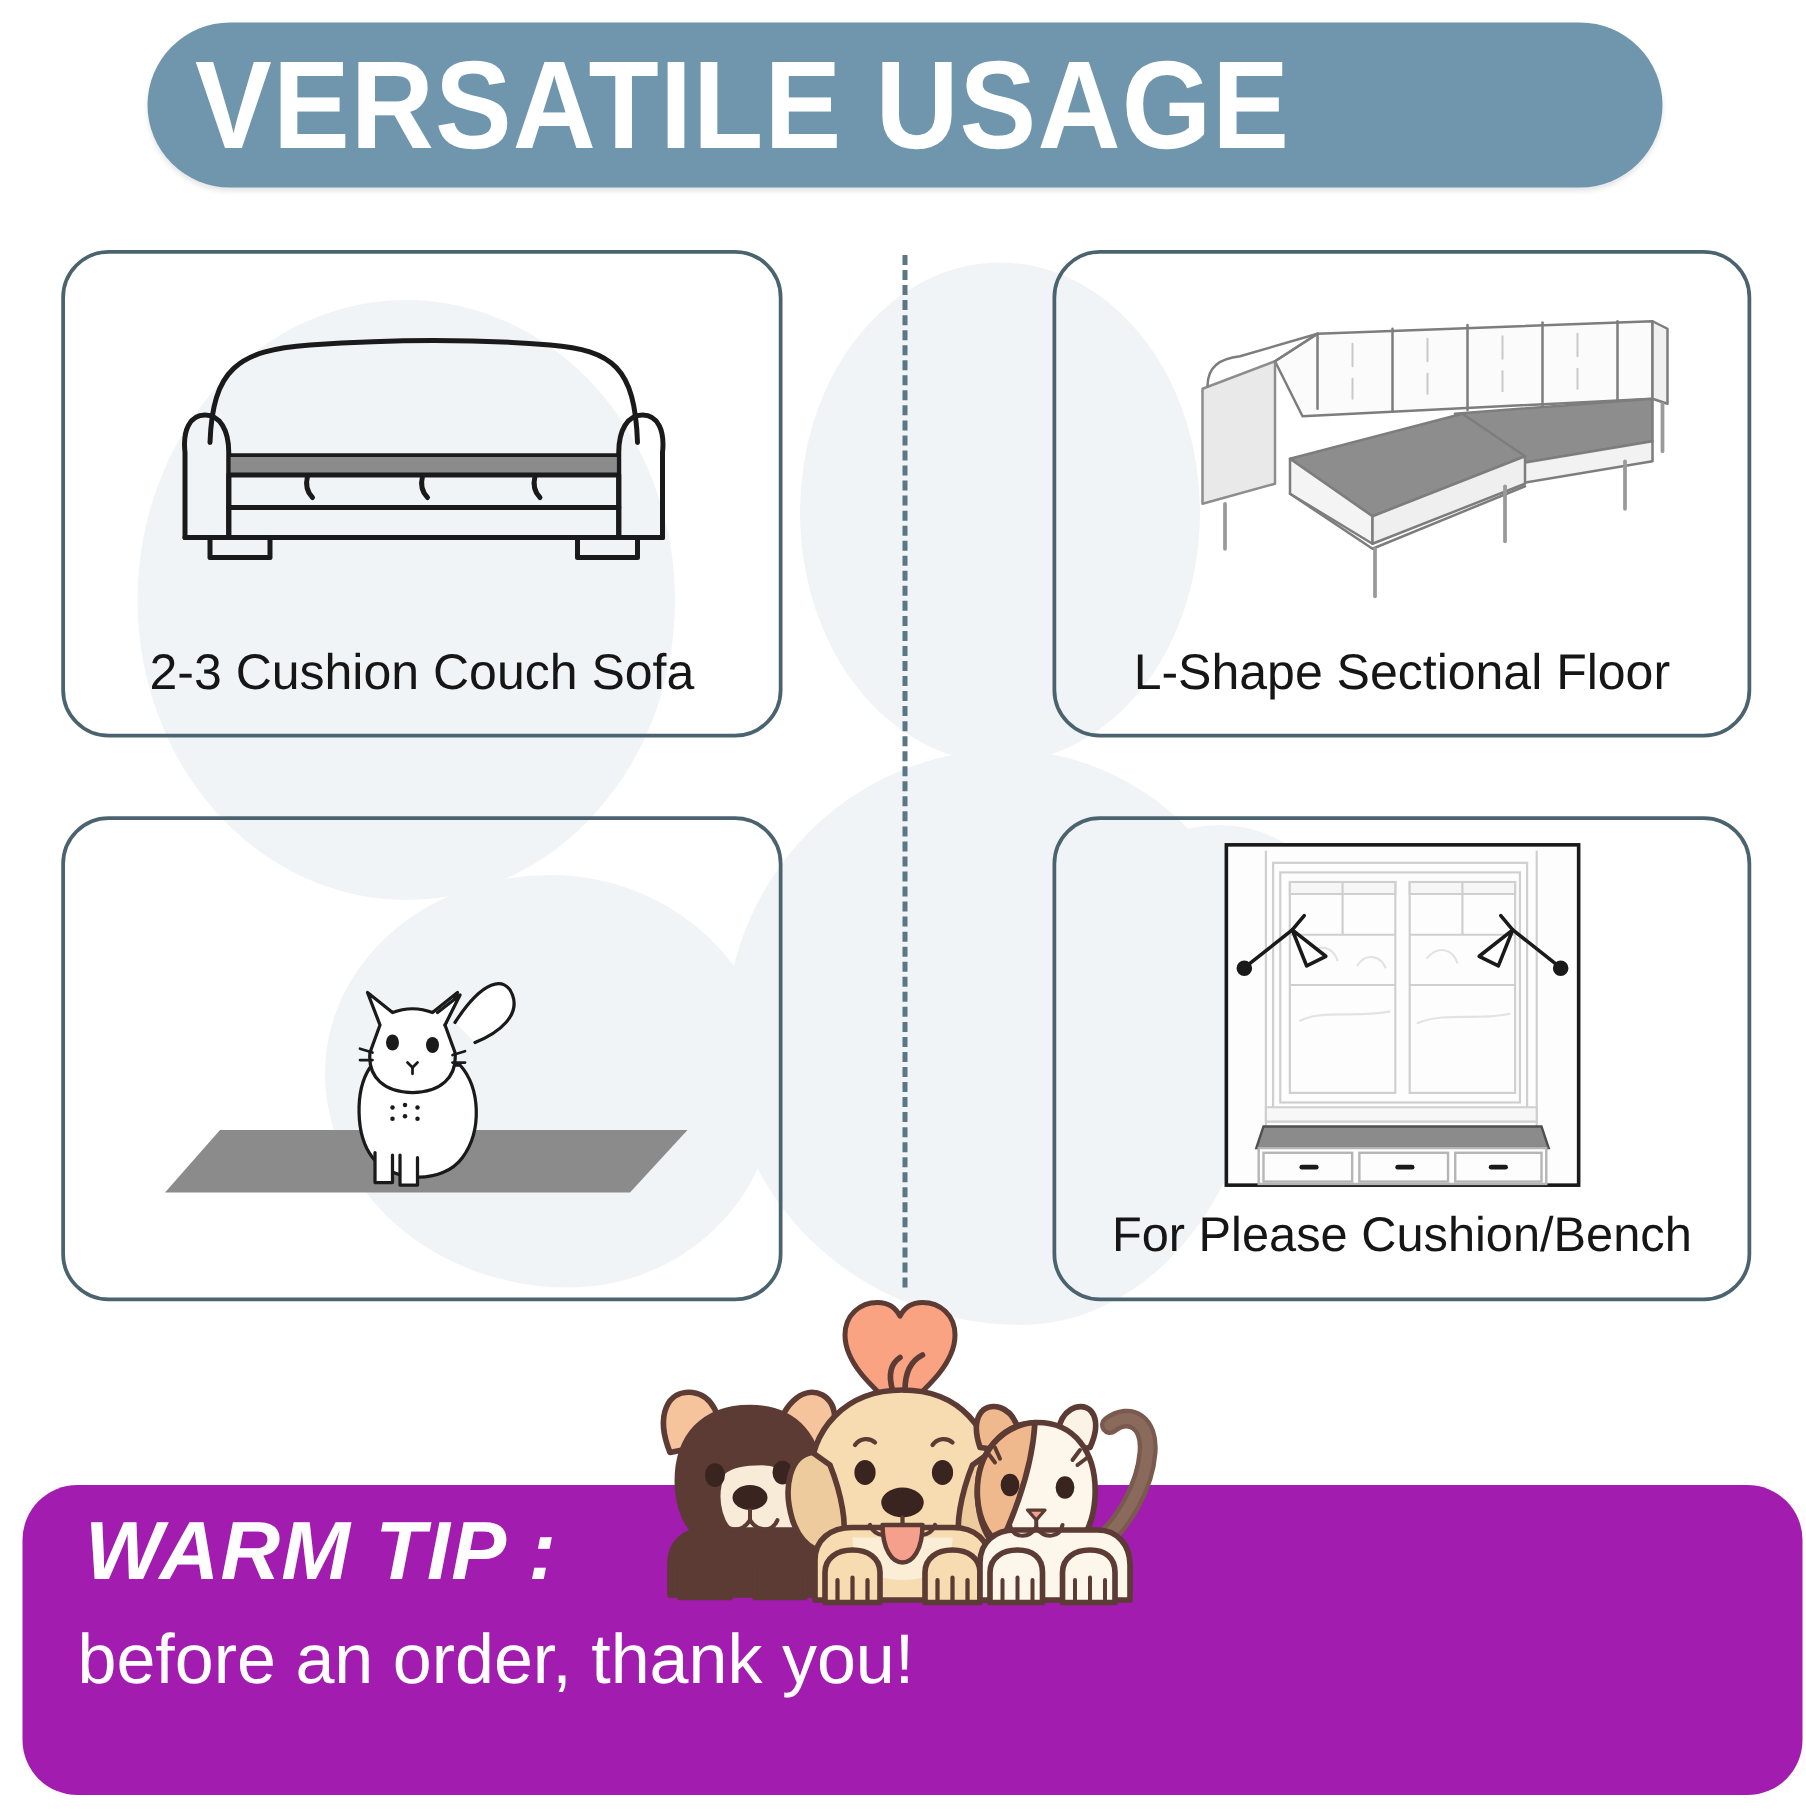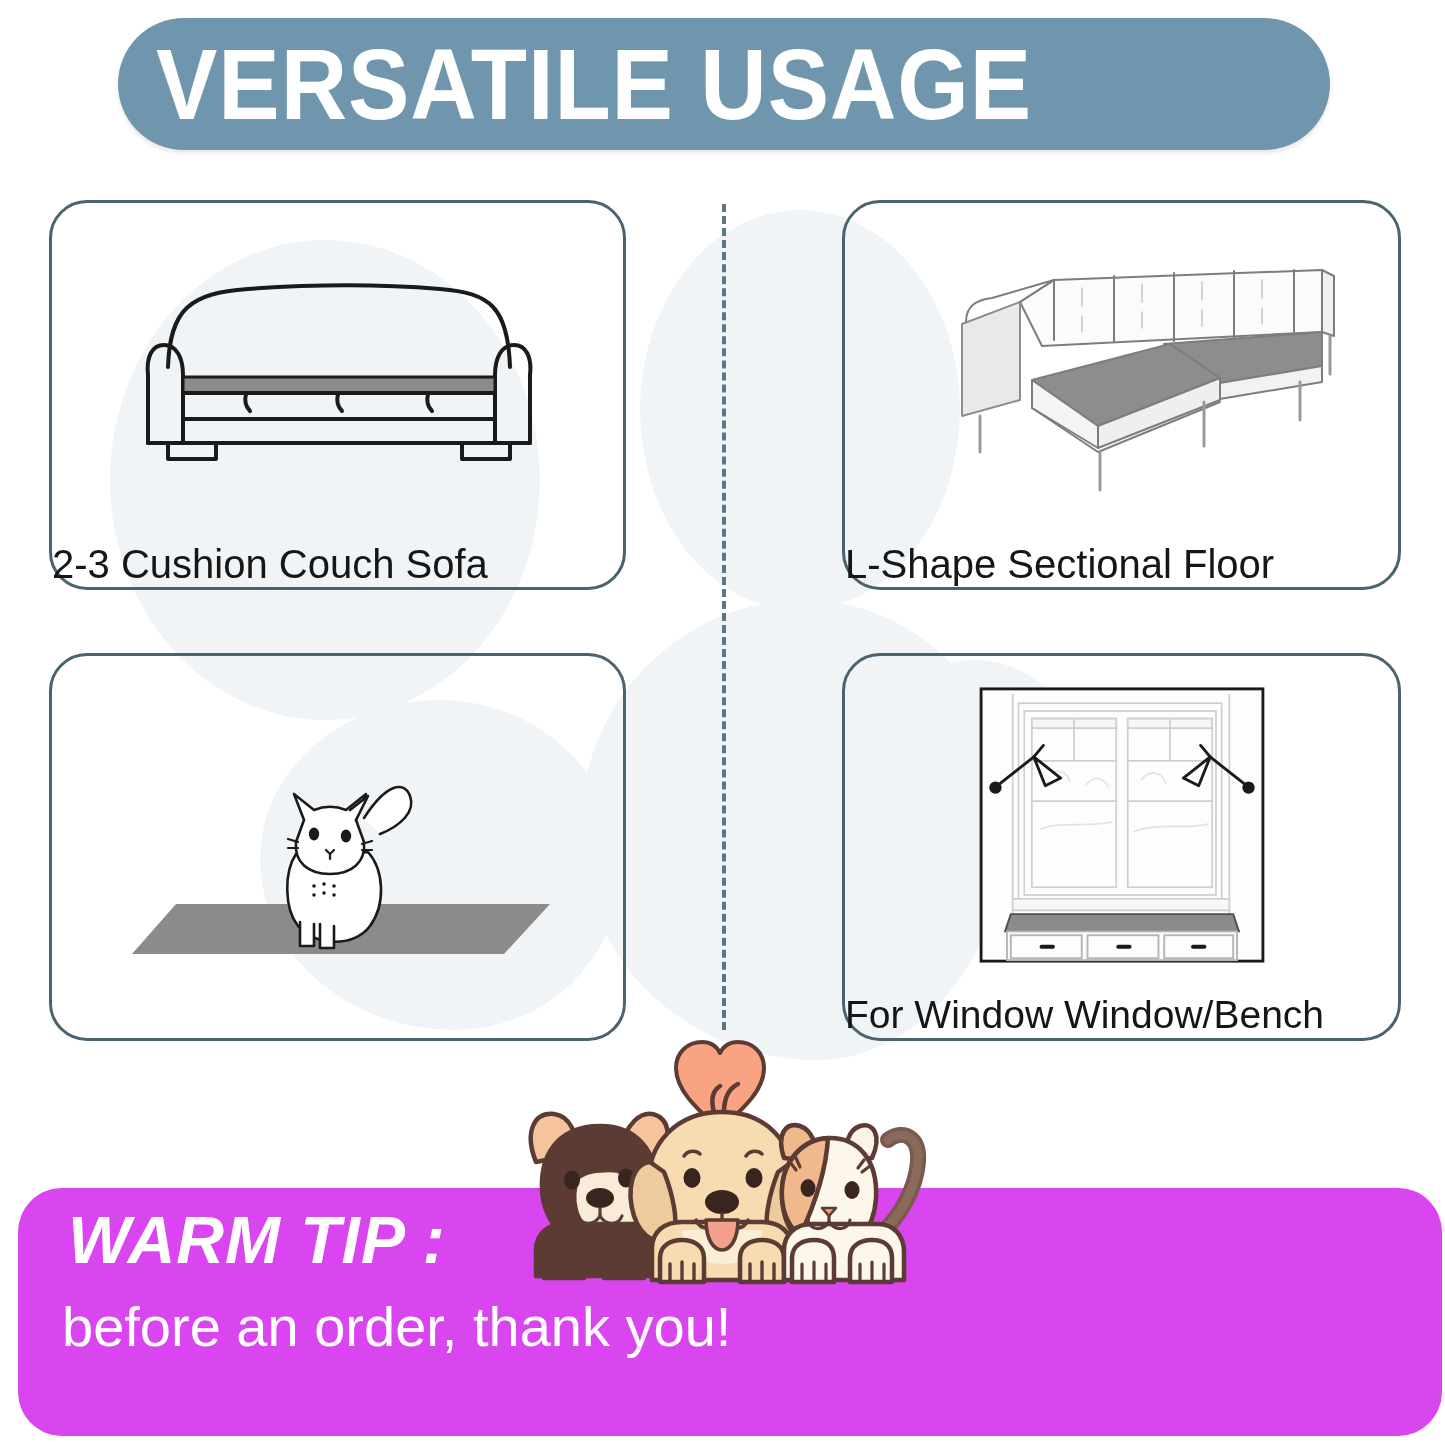--- a/index.html
+++ b/index.html
@@ -79,23 +79,25 @@
   .card-art {
     flex: 1 1 auto;
     width: 100%;
     display: flex;
     align-items: center;
     justify-content: center;
     overflow: hidden;
   }
   .card-label {
     width: 100%;
+    text-align: center;
     color: #161616;
     font-size: 40px;
     line-height: 1.15;
+    padding-bottom: 26px;
     white-space: nowrap;
     font-family: "Liberation Sans", sans-serif;
   }
   #card-window .card-label { font-size: 39px; }
 
   
   #divider {
     position: absolute;
     left: 722px;
     top: 204px;
@@ -115,21 +117,21 @@
   }
   #pets-illustration svg { display: block; width: 100%; height: 100%; }
 
   
   #tip-banner {
     position: absolute;
     left: 18px;
     top: 1188px;
     width: 1424px;
     height: 248px;
-    background: #d946ef;
+    background: #a21caf;
     border-radius: 44px;
     z-index: 3;
     overflow: hidden;
   }
   #tip-heading {
     position: absolute;
     left: 50px;
     top: 16px;
     color: #ffffff;
     font-size: 66px;
@@ -354,21 +356,21 @@
           <rect x="114" y="260" width="74" height="24"></rect>
           <rect x="194" y="260" width="72" height="24"></rect>
         </g>
         <g fill="#1a1a1a">
           <rect x="64" y="270" width="16" height="4" rx="2"></rect>
           <rect x="144" y="270" width="16" height="4" rx="2"></rect>
           <rect x="222" y="270" width="16" height="4" rx="2"></rect>
         </g>
       </svg>
     </div>
-    <div class="card-label">For Window Window/Bench</div>
+    <div class="card-label">For Please Cushion/Bench</div>
   </div>
 
   <div id="divider"></div>
 
   <div id="pets-illustration">
     <svg viewBox="0 0 440 290" aria-hidden="true">
 
       <g>
         <path d="M220 118 C196 96 176 78 176 56 C176 40 188 30 202 30 C211 30 217 35 220 41
                  C223 35 229 30 238 30 C252 30 264 40 264 56 C264 78 244 96 220 118 Z" fill="#f9a383" stroke="#5b3b33" stroke-width="4" stroke-linejoin="round"></path>

